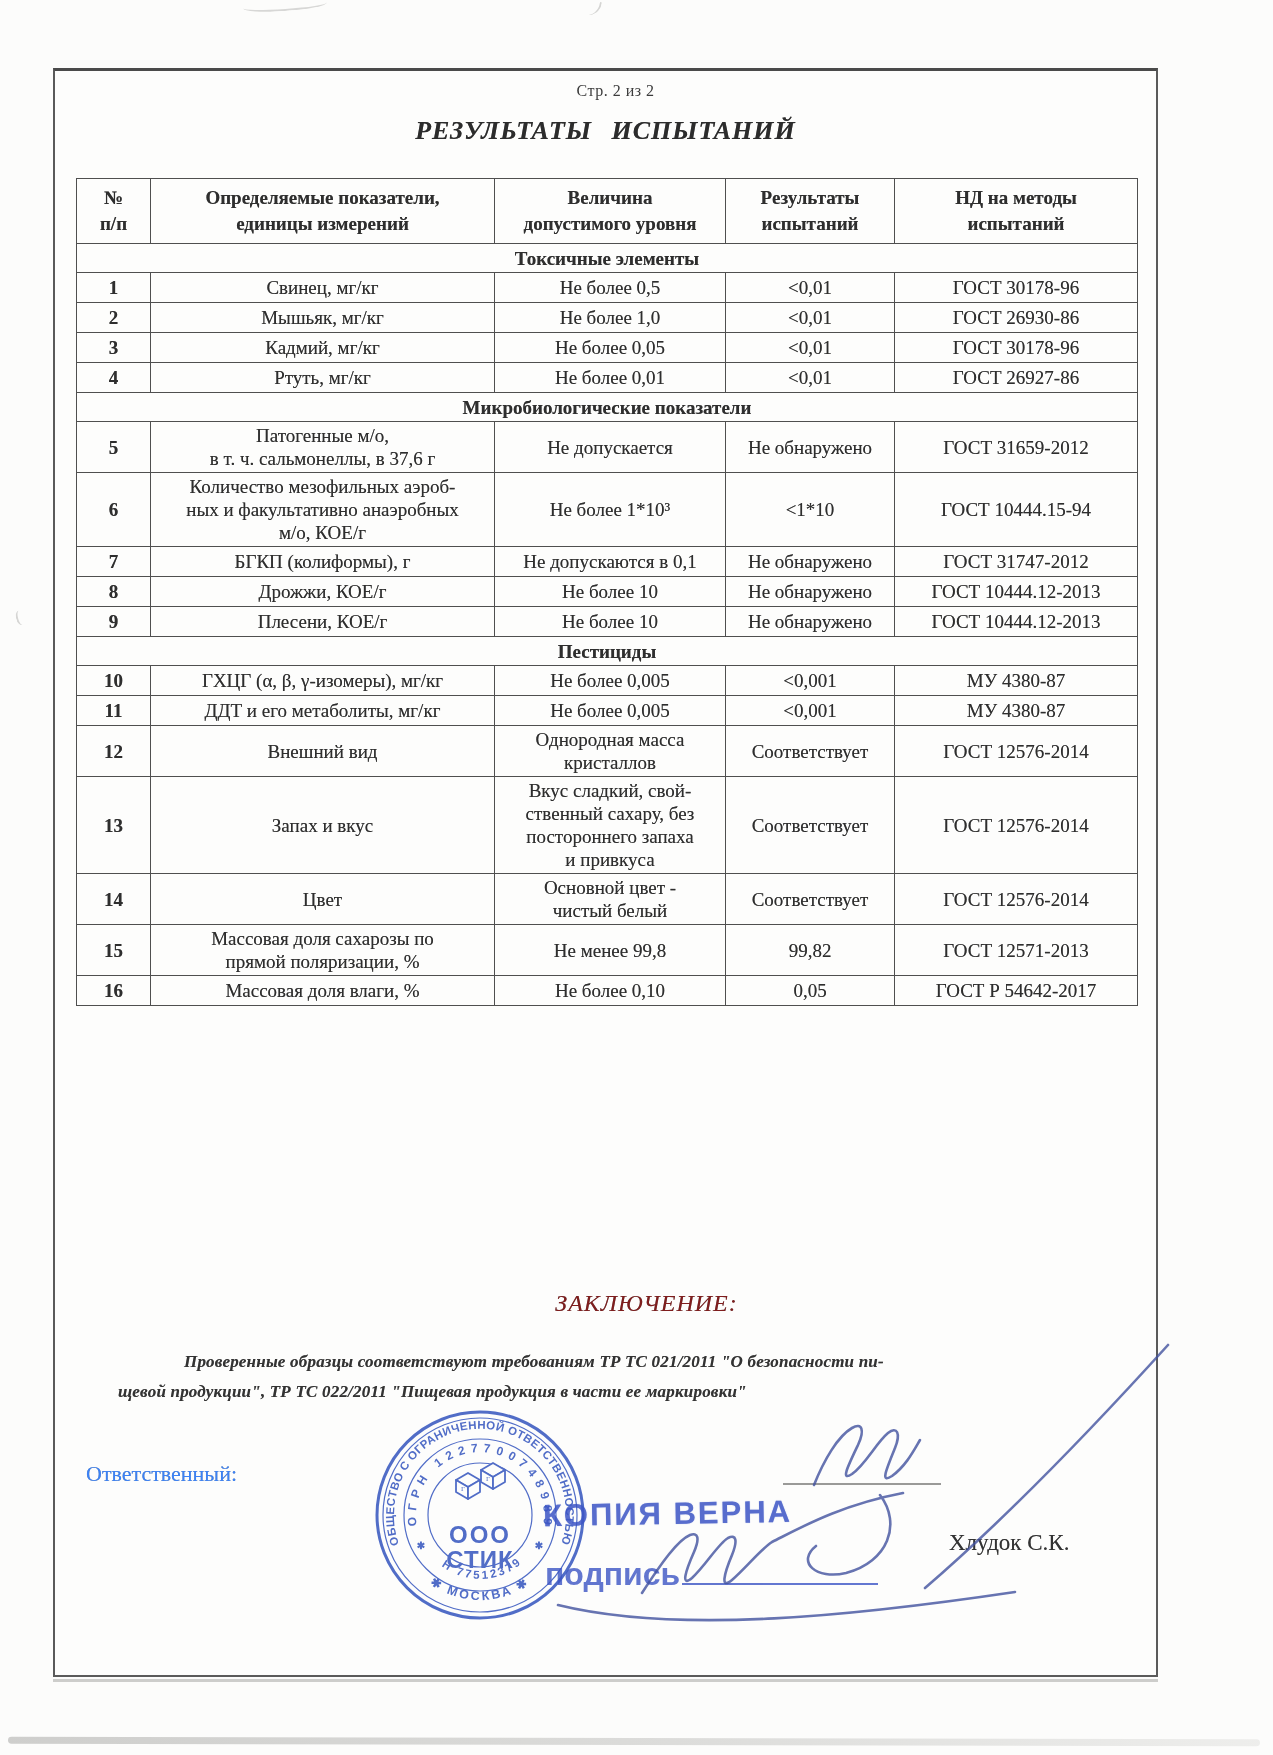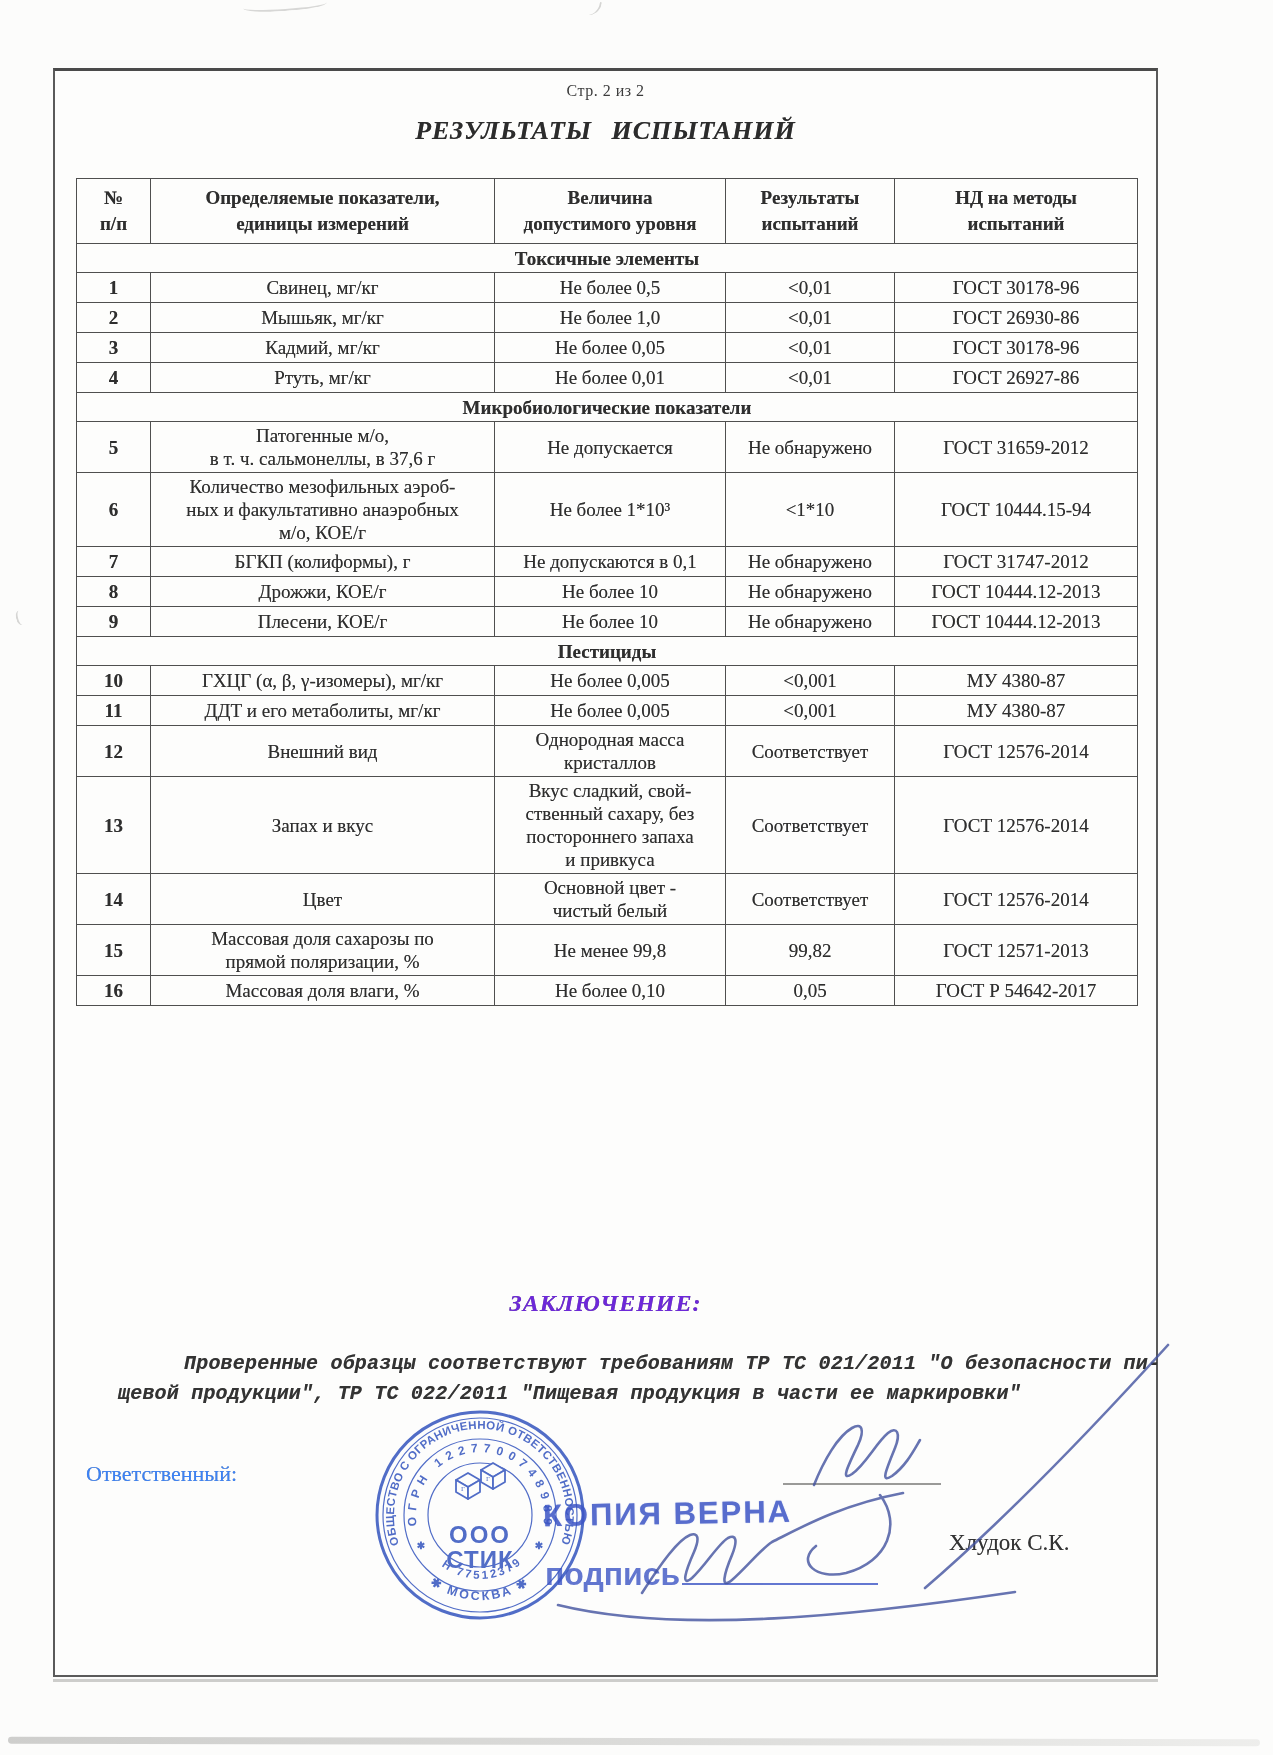--- a/index.html
+++ b/index.html
@@ -20,21 +20,21 @@
     position:absolute;left:8px;top:1738px;width:1252px;height:7px;border-radius:4px;
     background:linear-gradient(90deg,#c9c9c7,#d9d9d7 55%,#ececea);
     transform:rotate(0.12deg);opacity:.9;
   }
   .artifact-top1{position:absolute;left:243px;top:0;width:84px;height:9px;border-bottom:2px solid #cfcfcd;border-radius:50%;transform:rotate(-4deg);opacity:.8;}
   .artifact-top2{position:absolute;left:573px;top:0;width:26px;height:15px;border-right:2px solid #ccccca;border-radius:0 0 14px 0;transform:rotate(9deg);opacity:.8;}
   .artifact-dot{position:absolute;left:16px;top:610px;width:9px;height:15px;border-left:2px solid #c6c6c4;border-radius:45%;transform:rotate(-14deg);opacity:.7;}
 
   
   .page-number{
-    position:absolute;left:53px;top:82px;width:1105px;text-align:center;
+    position:absolute;left:63px;top:82px;width:1105px;text-align:center;
     font-size:16px;color:#3c3c3c;letter-spacing:.5px;
   }
   .doc-title{
     position:absolute;left:53px;top:116px;width:1105px;text-align:center;
     font-size:26px;font-weight:bold;font-style:italic;letter-spacing:1px;word-spacing:12px;
     color:#2c2c2c;text-shadow:0 0 .4px rgba(0,0,0,.5);
   }
 
   
   table.results{
@@ -50,26 +50,27 @@
     overflow:hidden;
   }
   table.results th{font-weight:bold;line-height:26px;height:58px;padding:3px 2px;}
   td.c-section{font-weight:bold;height:24px;line-height:22px;}
   td.c-num{font-weight:600;}
   tr.simple td{height:25px;}
 
   
   .concl-heading{
     position:absolute;left:53px;top:1290px;width:1105px;text-align:center;
-    font-size:24px;font-weight:bold;font-style:italic;letter-spacing:1px;color:#6d28d9;
+    font-size:24px;font-weight:normal;font-style:italic;letter-spacing:1px;color:#7f1d1d;
     text-shadow:0 0 .4px rgba(0,0,0,.5);
+    padding-left:41px;
   }
   .concl-line{
-    position:absolute;font-size:20px;font-style:italic;font-weight:600;color:#333;
-    letter-spacing:.2px;text-shadow:0 0 .4px rgba(0,0,0,.4);white-space:nowrap;font-family:Liberation Mono, monospace;
+    position:absolute;font-size:17px;font-style:italic;font-weight:600;color:#333;
+    letter-spacing:.2px;text-shadow:0 0 .4px rgba(0,0,0,.4);white-space:nowrap;
   }
   .concl-line1{left:184px;top:1352px;}
   .concl-line2{left:118px;top:1382px;}
 
   
   .responsible{position:absolute;left:86px;top:1461px;font-size:22px;color:#3b82f6;text-shadow:0 0 .4px rgba(0,0,0,.4);}
   .signer-name{position:absolute;left:949px;top:1530px;font-size:23px;color:#333;text-shadow:0 0 .4px rgba(0,0,0,.4);}
   .gray-sig-line{position:absolute;left:783px;top:1483px;width:158px;height:0;border-top:2px solid #9a9a98;}
 
   .copy-mark{

